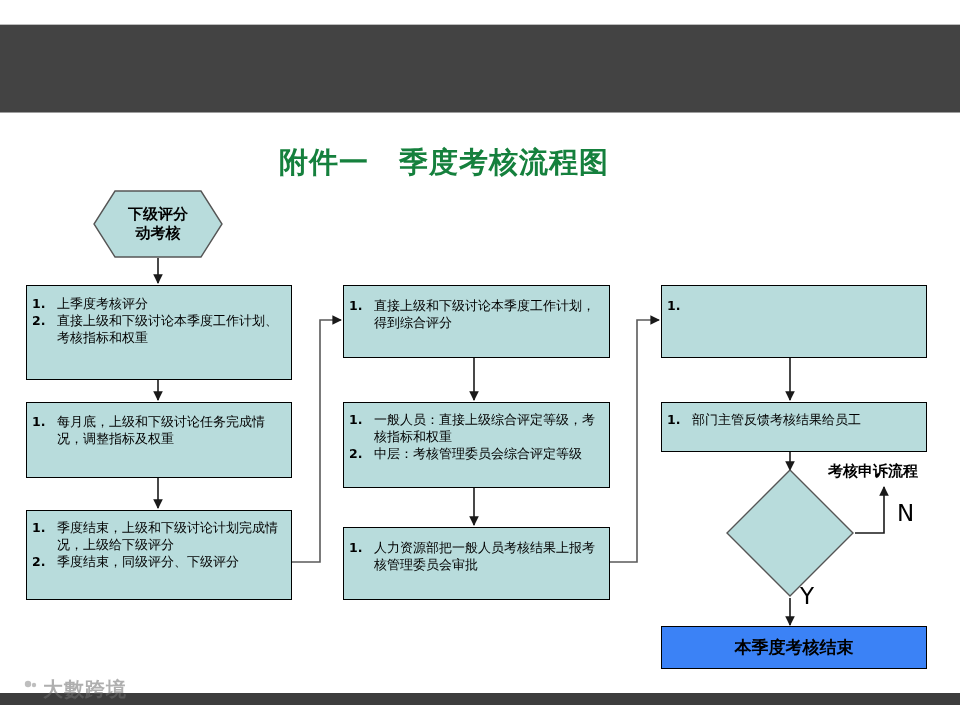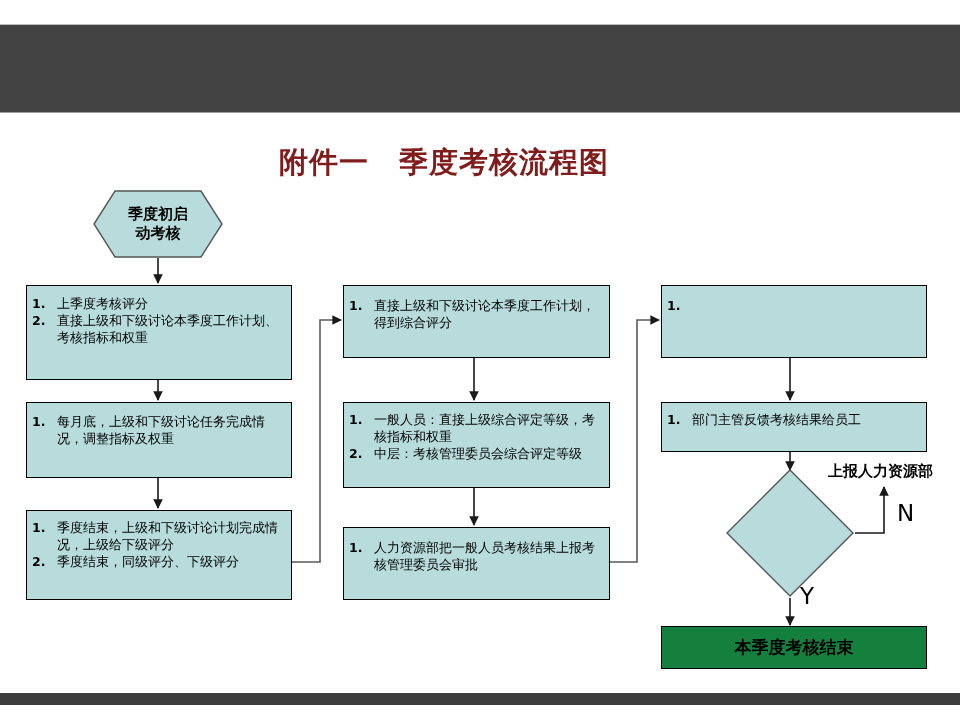--- a/index.html
+++ b/index.html
@@ -35,21 +35,21 @@
   
   .chart-title {
     position: absolute;
     left: 0;
     top: 143px;
     width: 888px;
     text-align: center;
     font-family: "DejaVu Sans", "Liberation Sans", sans-serif;
     font-size: 29px;
     font-weight: bold;
-    color: #7f1d1d;
+    color: #15803d;
     letter-spacing: 1px;
     white-space: pre;
   }
 
   
   .node {
     position: absolute;
     box-sizing: border-box;
     background: #b8dcdc;
     border: 1.5px solid #000000;
@@ -115,21 +115,21 @@
     top: 468px;
     width: 130px;
     height: 130px;
   }
   .diamond svg { display: block; }
 
   
   .terminal {
     position: absolute;
     box-sizing: border-box;
-    background: #15803d;
+    background: #3b82f6;
     border: 1.5px solid #000000;
     display: flex;
     align-items: center;
     justify-content: center;
     font-size: 17px;
     font-weight: bold;
     color: #000;
     font-family: "DejaVu Sans", "Liberation Sans", sans-serif;
   }
 
@@ -249,21 +249,21 @@
     <polyline points="855,533 884,533 884,487" fill="none" stroke="#1a1a1a" stroke-width="1.6" marker-end="url(#arrow)"></polyline>
 
     <line x1="790" y1="598" x2="790" y2="625" stroke="#1a1a1a" stroke-width="1.6" marker-end="url(#arrow)"></line>
   </svg>
 
   <div class="hexagon">
     <svg width="130" height="68" viewBox="0 0 130 68">
       <polygon points="22,1 108,1 129,34 108,67 22,67 1,34" fill="#b8dcdc" stroke="#555555" stroke-width="1.4"></polygon>
     </svg>
     <div class="hex-label">
-      <span>季度初启</span>
+      <span>下级评分</span>
       <span>动考核</span>
     </div>
   </div>
 
   <div class="node" style="left:26px; top:285px; width:266px; height:95px; padding:9px 2px 0 0;">
     <ul class="node-list">
       <li>
         <span class="li-num">1.</span>
         <span class="li-txt">上季度考核评分</span>
       </li>
@@ -343,25 +343,33 @@
       </li>
     </ul>
   </div>
 
   <div class="diamond">
     <svg width="130" height="130" viewBox="0 0 130 130">
       <polygon points="65,2 128,65 65,128 2,65" fill="#b8dcdc" stroke="#555555" stroke-width="1.4"></polygon>
     </svg>
   </div>
 
-  <div class="flabel label-appeal">上报人力资源部</div>
+  <div class="flabel label-appeal">考核申诉流程</div>
   <div class="flabel label-n">N</div>
   <div class="flabel label-y">Y</div>
 
   <div class="terminal" style="left:661px; top:626px; width:266px; height:43px;">
     <span>本季度考核结束</span>
   </div>
 
   <div class="footer-bar"></div>
 
+  <div class="wm-left">
+    <svg class="logo-icon" width="30" height="26" viewBox="0 0 30 26">
+      <path d="M14 4 A9 9 0 1 0 14 22 A9 9 0 0 1 14 4 Z" fill="#8a8a8a"></path>
+      <circle cx="20" cy="7" r="3.2" fill="#8a8a8a"></circle>
+      <circle cx="26" cy="8" r="2.2" fill="#8a8a8a"></circle>
+    </svg>
+    <span class="wm-left-text">大數跨境</span>
+  </div>
 
 
 </div>
 
 </body></html>

